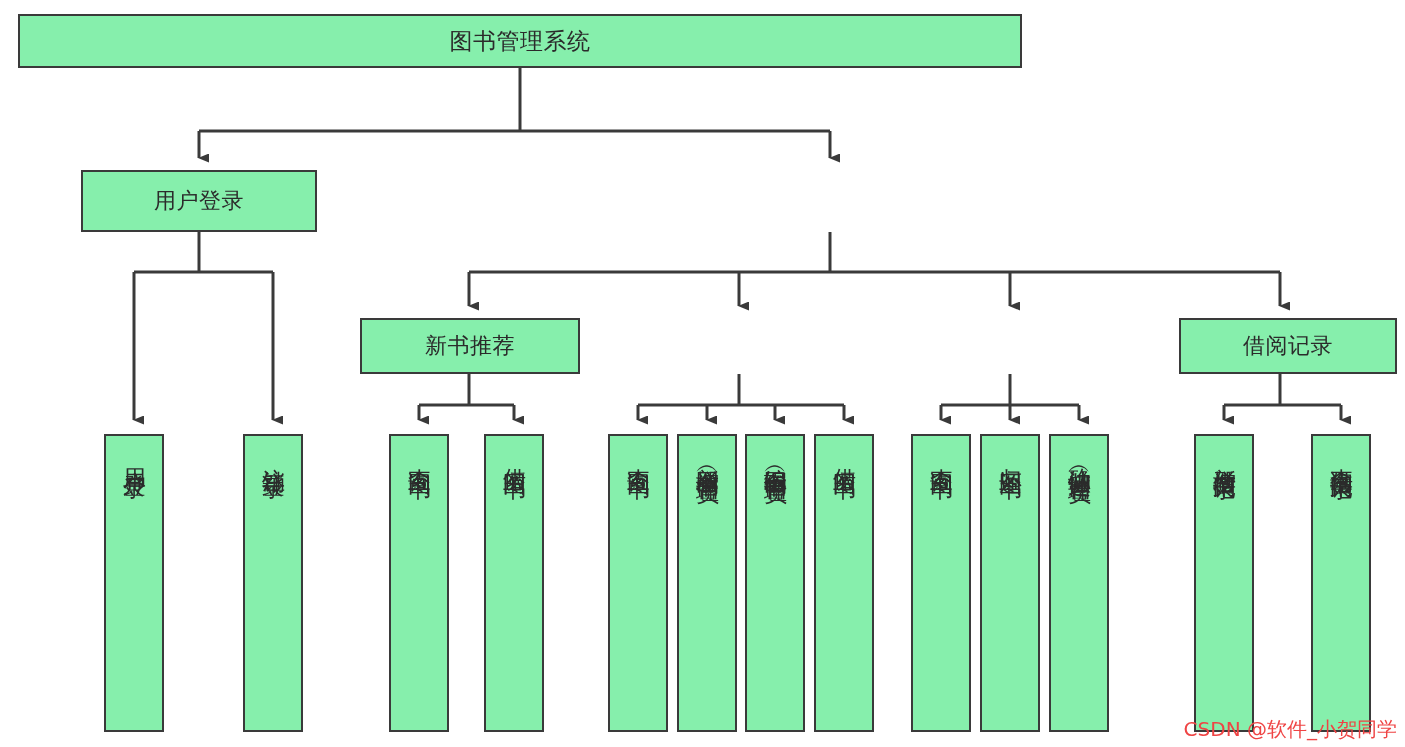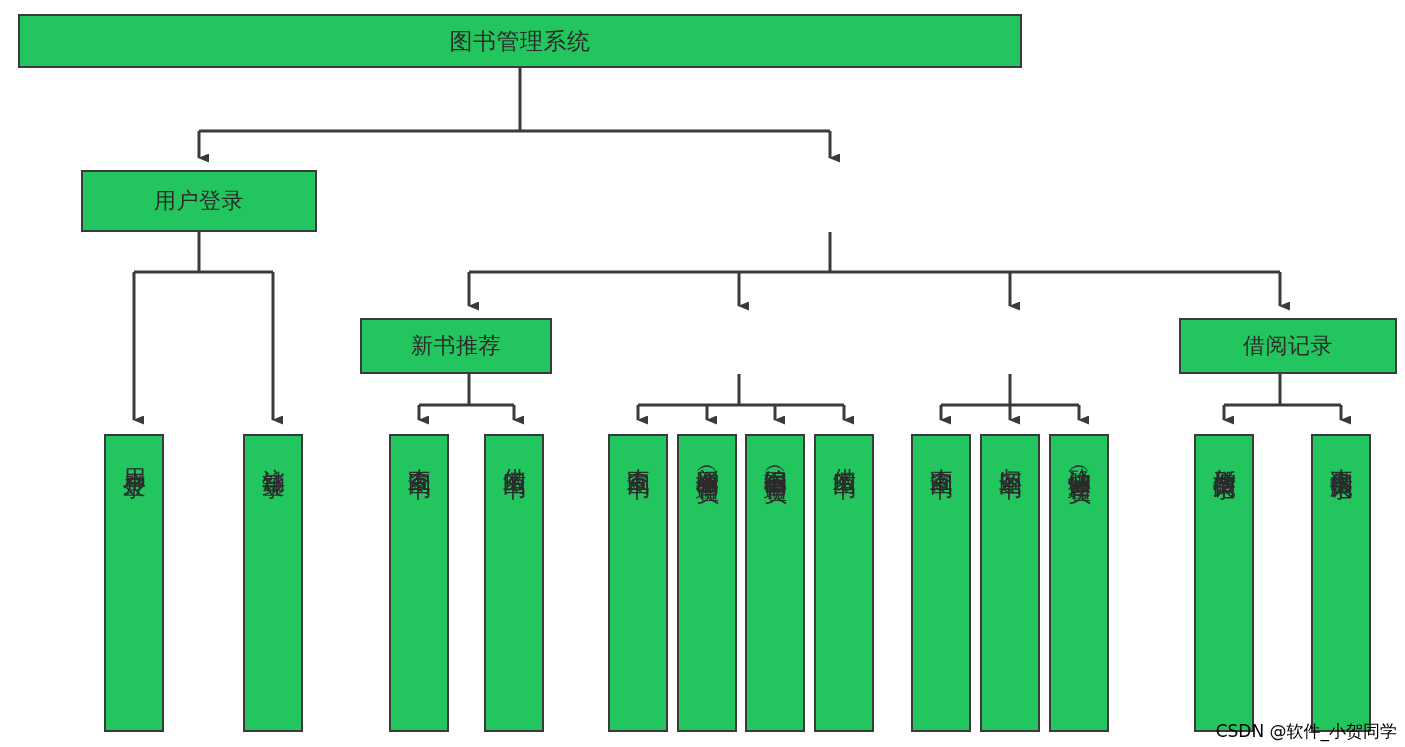--- a/index.html
+++ b/index.html
@@ -22,21 +22,21 @@
     position: absolute;
     left: 0;
     top: 0;
     width: 1405px;
     height: 747px;
     pointer-events: none;
   }
   .node {
     position: absolute;
     box-sizing: border-box;
-    background: #22c55e;
+    background: #86efac;
     border: 2px solid #3a3a3a;
     display: flex;
     align-items: center;
     justify-content: center;
     color: #2b2b2b;
     z-index: 2;
   }
   .node .label {
     display: block;
     text-align: center;
@@ -64,22 +64,22 @@
     letter-spacing: 3px;
     white-space: nowrap;
   }
   .node.v.tall .label {
     letter-spacing: 2px;
   }
   .watermark {
     position: absolute;
     right: 8px;
     bottom: 4px;
-    font-size: 17px;
-    color: #000000;
+    font-size: 20px;
+    color: #ef4444;
     z-index: 5;
     white-space: nowrap;
     font-family: "DejaVu Sans", "Liberation Sans", sans-serif;
   }
 </style>
 </head>
 <body>
 
 <div id="diagram-root">
 
@@ -134,21 +134,21 @@
   </svg>
 
   <div class="node h root" style="left:18px; top:14px; width:1004px; height:54px;">
     <span class="label">图书管理系统</span>
   </div>
 
   <div class="node h" style="left:81px; top:170px; width:236px; height:62px;">
     <span class="label">用户登录</span>
   </div>
 
-  <div class="node h" style="left:360px; top:318px; width:192px; height:56px;">
+  <div class="node h" style="left:360px; top:318px; width:220px; height:56px;">
     <span class="label">新书推荐</span>
   </div>
   <div class="node h" style="left:1171px; top:318px; width:218px; height:56px;margin-left:8px;">
     <span class="label">借阅记录</span>
   </div>
 
   <div class="node v" style="left:104px; top:434px; width:60px; height:298px;">
     <span class="label">用户登录</span>
   </div>
   <div class="node v" style="left:243px; top:434px; width:60px; height:298px;">

